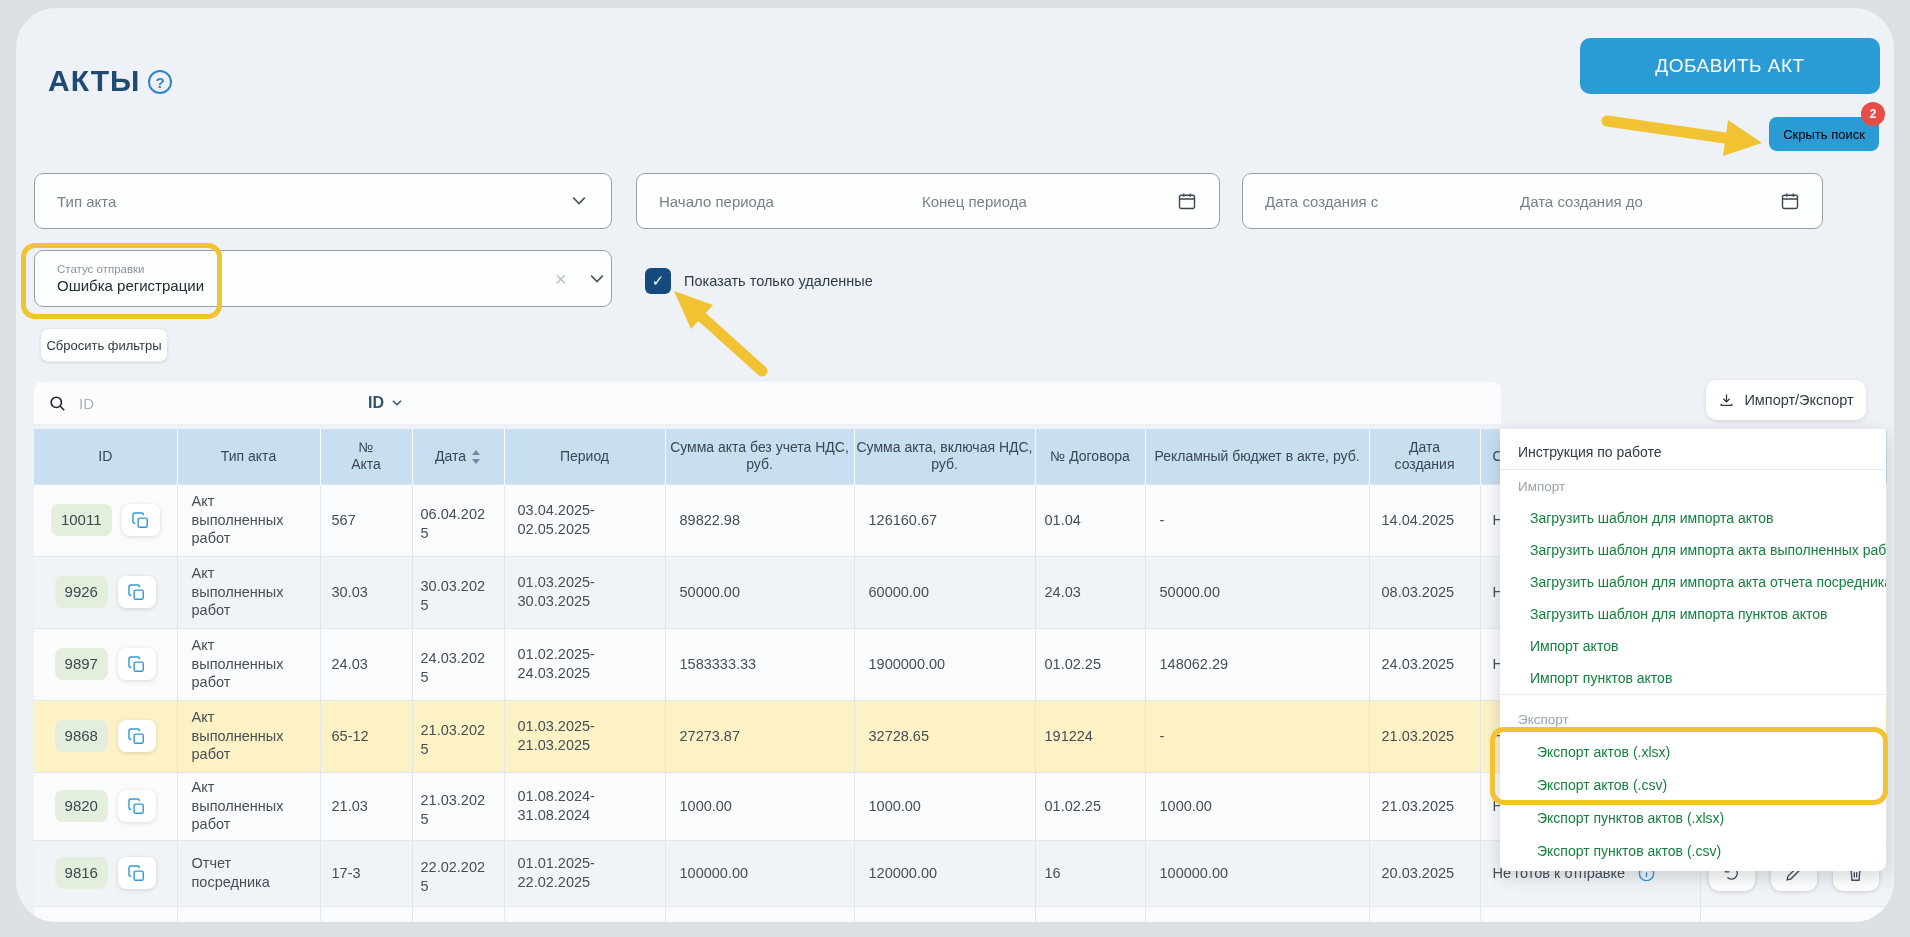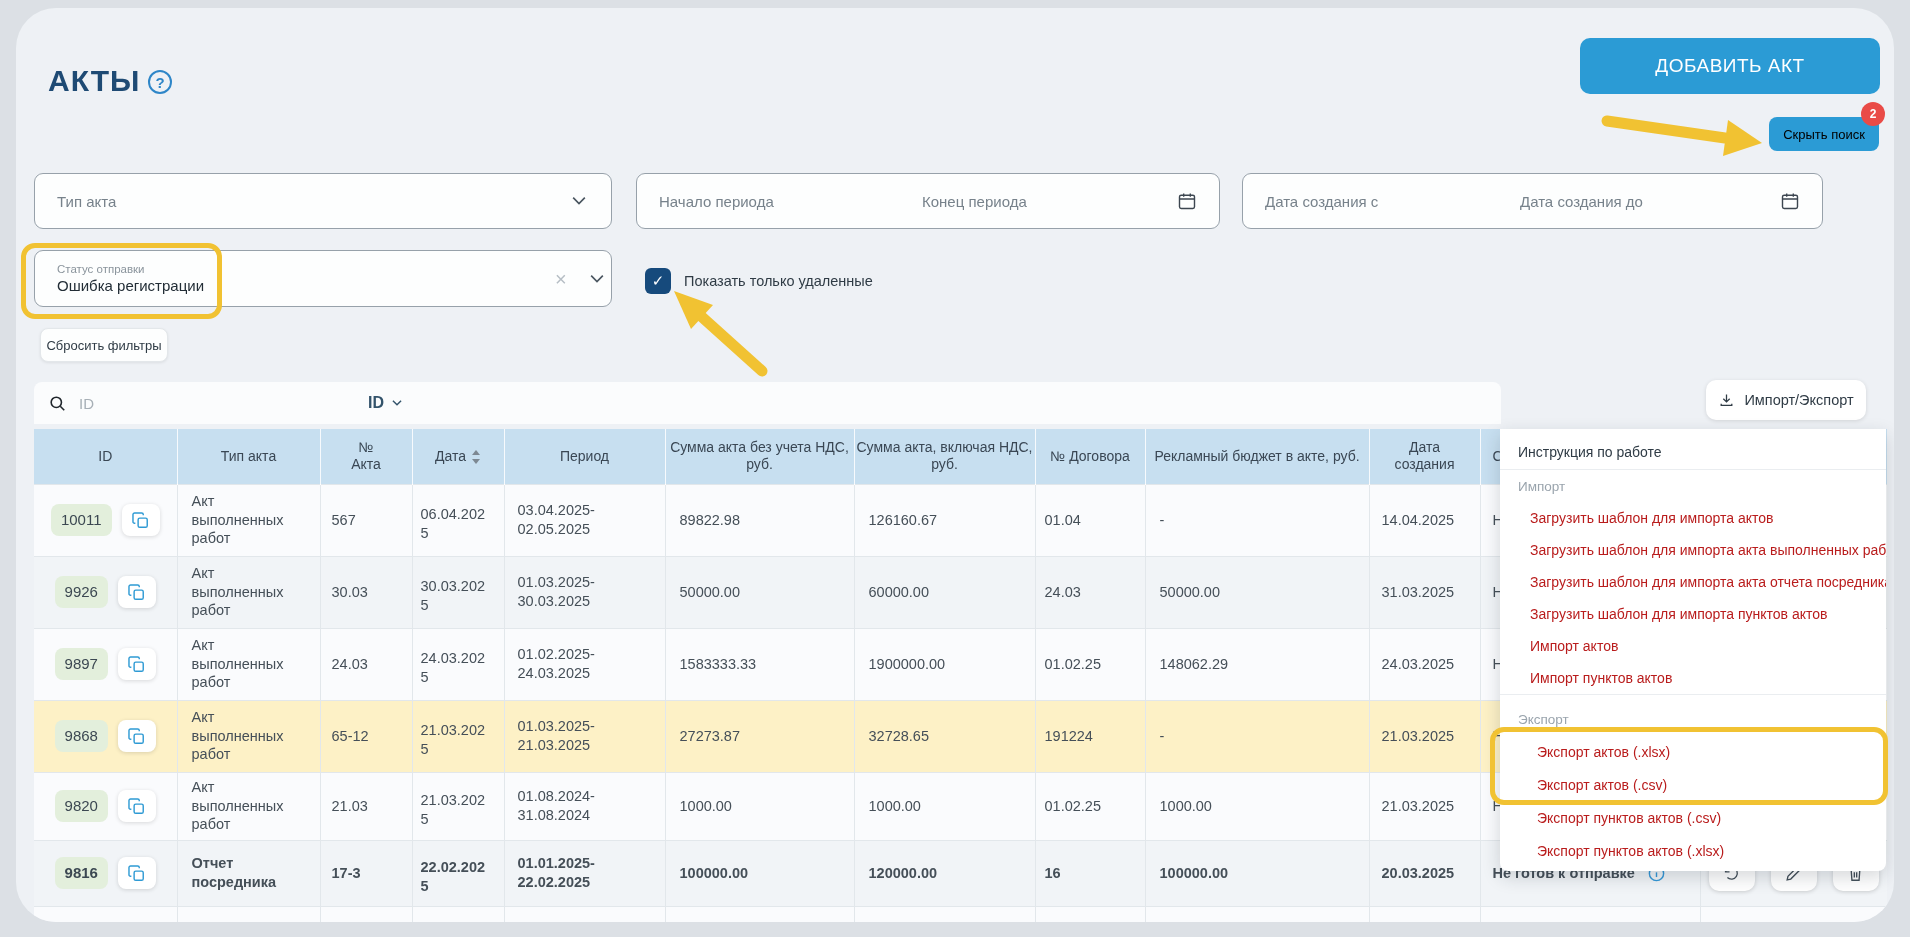--- a/index.html
+++ b/index.html
@@ -54,21 +54,21 @@
   th.h-contract .narrow { width:82px; }
   th.h-created .narrow { width:74px; }
   th.h-status { text-align:left; padding-left:12px; white-space:nowrap; overflow:visible; }
   .sort-icon { display:inline-block; vertical-align:middle; margin-left:5px; }
   tbody td { border-top:1px solid #e2e7eb; border-right:1px solid #e2e7eb; font-size:14.5px; color:#454f58; line-height:1.3; vertical-align:middle; }
   tbody td:last-child { border-right:none; }
   tbody tr { height:72px; background:#fafbfd; }
   tbody tr:nth-child(even) { background:#f1f4f7; }
   tbody tr.hl { background:#fdf1c6 !important; }
   tbody tr:nth-child(5) { height:68px; }
-  tbody tr:nth-child(6) { height:66px;font-weight:bold; }
+  tbody tr:nth-child(6) { height:66px; }
   tbody tr:nth-child(7) { height:60px; }
   td.c-id { text-align:center; }
   .id-wrap { display:inline-flex; align-items:center; gap:10px; }
   .id-badge { background:#e3efdc; border-radius:8px; padding:6px 10px; font-size:15px; color:#3c4852; min-width:44px; display:inline-block; }
   .copy-btn { width:38px; height:32px; background:#fff; border-radius:8px; box-shadow:0 1px 4px rgba(0,0,0,.14); display:inline-flex; align-items:center; justify-content:center; cursor:pointer; }
   td.c-type { padding:0 10px 0 14px; }
   td.c-actno { padding-left:11px; }
   td.c-date { padding:8px 14px 0 8px; word-break:break-all; }
   td.c-period { padding:0 10px 0 13px; }
   td.c-sum1, td.c-sum2 { padding-left:14px; }
@@ -80,21 +80,21 @@
   .info-icon { display:inline-block; vertical-align:middle; margin-left:8px; width:19px; height:19px; cursor:pointer; }
   td.c-actions { text-align:center; }
   .action-btn { width:46px; height:36px; background:#fff; border-radius:10px; box-shadow:0 1px 4px rgba(0,0,0,.16); display:inline-flex; align-items:center; justify-content:center; margin:0 6px; cursor:pointer; }
   tr.empty-row .id-badge, tr.empty-row .copy-btn, tr.empty-row .action-btn, tr.empty-row .info-icon { visibility:hidden; }
 
   
   .menu { position:absolute; left:1484px; top:421px; width:386px; height:442px; background:#fff; border-radius:0 0 8px 8px; box-shadow:0 6px 18px rgba(30,40,50,.18); z-index:20; padding-top:6px; overflow:hidden; }
   .menu-item-top { height:34px; display:flex; align-items:center; padding-left:18px; font-size:14px; color:#2f3b45; cursor:pointer; }
   .menu-divider { height:1px; background:#eaedf0; }
   .menu-section-label { height:32px; display:flex; align-items:center; padding-left:18px; font-size:13.5px; color:#9aa4ad; }
-  .menu-item { height:32px; display:flex; align-items:center; padding-left:30px; font-size:14px; color:#b91c1c; white-space:nowrap; cursor:pointer; }
+  .menu-item { height:32px; display:flex; align-items:center; padding-left:30px; font-size:14px; color:#15803d; white-space:nowrap; cursor:pointer; }
   .menu-divider ~ .menu-divider + .menu-section-label { margin-top:8px; }
   .menu-divider ~ .menu-divider ~ .menu-item { height:33px;margin-left:7px; }
 
   
   .annot-box { position:absolute; border:5px solid #f1c232; border-radius:14px; z-index:31; pointer-events:none; }
   .annot-box1 { left:5px; top:235px; width:201px; height:76px; }
   .annot-box2 { left:1474px; top:719px; width:398px; height:78px; }
   .annot-svg { position:absolute; inset:0; width:1878px; height:914px; z-index:30; pointer-events:none; }
 
   svg.icon { display:block; }
@@ -276,21 +276,21 @@
       </span>
     </td>
     <td class="c-type">Акт выполненных работ</td>
     <td class="c-actno">30.03</td>
     <td class="c-date">30.03.2025</td>
     <td class="c-period">01.03.2025-30.03.2025</td>
     <td class="c-sum1">50000.00</td>
     <td class="c-sum2">60000.00</td>
     <td class="c-contract">24.03</td>
     <td class="c-budget">50000.00</td>
-    <td class="c-created">31.03.2025</td>
+    <td class="c-created">08.03.2025</td>
     <td class="c-status">
       <span class="status-text">Не готов к отправке</span>
       <span class="info-icon"><svg class="icon" width="19" height="19" viewBox="0 0 24 24" fill="none" stroke="#3498d8" stroke-width="1.8">
                   <circle cx="12" cy="12" r="9"></circle>
                   <line x1="12" y1="10.5" x2="12" y2="16.5"></line>
                   <circle cx="12" cy="7.6" r="1.1" fill="#3498d8" stroke="none"></circle>
                 </svg></span>
     </td>
     <td class="c-actions">
       <span class="action-btn">
@@ -540,22 +540,22 @@
       <div class="menu-item">Загрузить шаблон для импорта актов</div>
       <div class="menu-item">Загрузить шаблон для импорта акта выполненных работ</div>
       <div class="menu-item">Загрузить шаблон для импорта акта отчета посредника</div>
       <div class="menu-item">Загрузить шаблон для импорта пунктов актов</div>
       <div class="menu-item">Импорт актов</div>
       <div class="menu-item">Импорт пунктов актов</div>
       <div class="menu-divider"></div>
       <div class="menu-section-label">Экспорт</div>
       <div class="menu-item">Экспорт актов (.xlsx)</div>
       <div class="menu-item">Экспорт актов (.csv)</div>
+      <div class="menu-item">Экспорт пунктов актов (.xlsx)</div>
       <div class="menu-item">Экспорт пунктов актов (.csv)</div>
-      <div class="menu-item">Экспорт пунктов актов (.xlsx)</div>
     </div>
 
   <div class="annot-box annot-box1"></div>
   <div class="annot-box annot-box2"></div>
   <svg class="annot-svg" viewBox="0 0 1878 914">
     <g>
       <line x1="1591" y1="113" x2="1709" y2="130" stroke="#f1c232" stroke-width="11" stroke-linecap="round"></line>
       <polygon points="1746,135 1707,148 1712,112" fill="#f1c232"></polygon>
     </g>
     <g>

